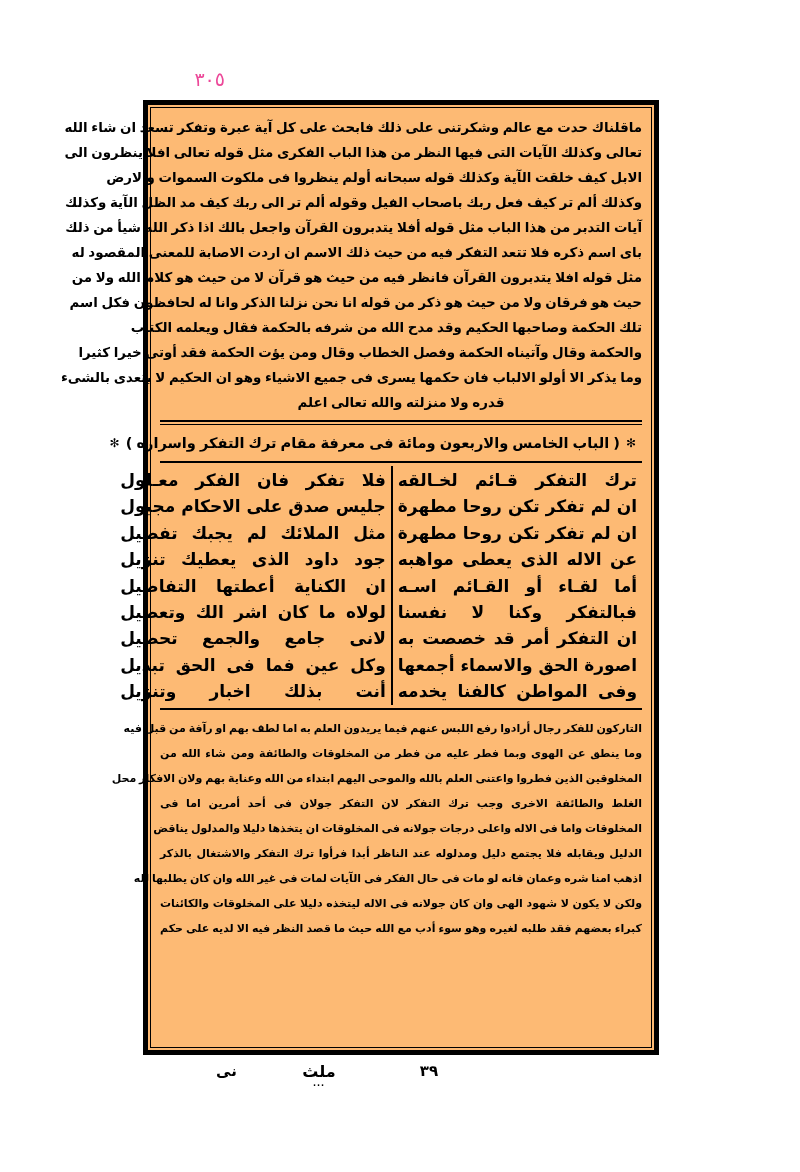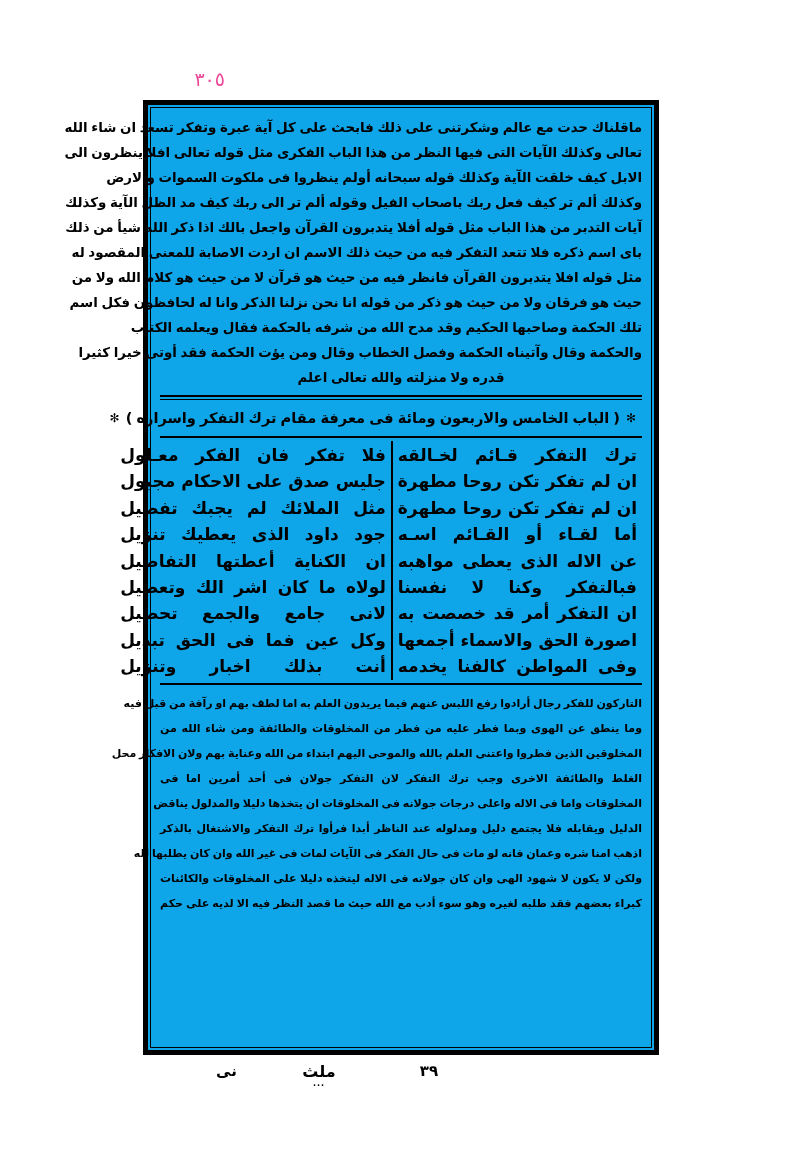--- a/index.html
+++ b/index.html
@@ -30,21 +30,21 @@
   
   .text-frame {
     position: absolute;
     top: 100px;
     left: 143px;
     width: 516px;
     height: 955px;
     box-sizing: border-box;
     border: 5px solid #000000;
     padding: 2px;
-    background: #0ea5e9;
+    background: #fdba74;
   }
   .text-frame-inner {
     box-sizing: border-box;
     width: 100%;
     height: 100%;
     border: 1.5px solid #000000;
     padding: 7px 9px 4px 9px;
     display: flex;
     flex-direction: column;
   }
@@ -164,36 +164,37 @@
       <span class="line">ماقلناك حدت مع عالم وشكرتنى على ذلك فابحث على كل آية عبرة وتفكر تسعد ان شاء الله</span>
       <span class="line">تعالى وكذلك الآيات التى فيها النظر من هذا الباب الفكرى مثل قوله تعالى افلا ينظرون الى</span>
       <span class="line">الابل كيف خلقت الآية وكذلك قوله سبحانه أولم ينظروا فى ملكوت السموات والارض</span>
       <span class="line">وكذلك ألم تر كيف فعل ربك باصحاب الفيل وقوله ألم تر الى ربك كيف مد الظل الآية وكذلك</span>
       <span class="line">آيات التدبر من هذا الباب مثل قوله أفلا يتدبرون القرآن واجعل بالك اذا ذكر الله شيأ من ذلك</span>
       <span class="line">باى اسم ذكره فلا تتعد التفكر فيه من حيث ذلك الاسم ان اردت الاصابة للمعنى المقصود له</span>
       <span class="line">مثل قوله افلا يتدبرون القرآن فانظر فيه من حيث هو قرآن لا من حيث هو كلام الله ولا من</span>
       <span class="line">حيث هو فرقان ولا من حيث هو ذكر من قوله انا نحن نزلنا الذكر وانا له لحافظون فكل اسم</span>
       <span class="line">تلك الحكمة وصاحبها الحكيم وقد مدح الله من شرفه بالحكمة فقال ويعلمه الكتاب</span>
       <span class="line">والحكمة وقال وآتيناه الحكمة وفصل الخطاب وقال ومن يؤت الحكمة فقد أوتى خيرا كثيرا</span>
+      <span class="line">وما يذكر الا أولو الالباب فان حكمها يسرى فى جميع الاشياء وهو ان الحكيم لا يتعدى بالشىء</span>
       <span class="line" style="text-align-last:center;">قدره ولا منزلته والله تعالى اعلم</span>
     </div>
 
     <div class="section-rule"></div>
 
     <div class="chapter-heading">
       <span class="star">✻</span><span>( الباب الخامس والاربعون ومائة فى معرفة مقام ترك التفكر واسراره )</span><span class="star">✻</span>
     </div>
 
     <div class="poem">
       <div class="poem-col right-col">
         <span class="poem-line">ترك التفكر قـائم لخـالقه</span>
         <span class="poem-line">ان لم تفكر تكن روحا مطهرة</span>
         <span class="poem-line">ان لم تفكر تكن روحا مطهرة</span>
+        <span class="poem-line">عن الاله الذى يعطى مواهبه</span>
         <span class="poem-line">أما لقـاء أو القـائم اسـه</span>
-        <span class="poem-line">عن الاله الذى يعطى مواهبه</span>
         <span class="poem-line">فبالتفكر وكنا لا نفسنا</span>
         <span class="poem-line">ان التفكر أمر قد خصصت به</span>
         <span class="poem-line">اصورة الحق والاسماء أجمعها</span>
         <span class="poem-line">وفى المواطن كالفنا يخدمه</span>
       </div>
       <div class="poem-gap"></div>
       <div class="poem-col left-col">
         <span class="poem-line">فلا تفكر فان الفكر معـلول</span>
         <span class="poem-line">جليس صدق على الاحكام مجبول</span>
         <span class="poem-line">مثل الملائك لم يجبك تفصيل</span>

